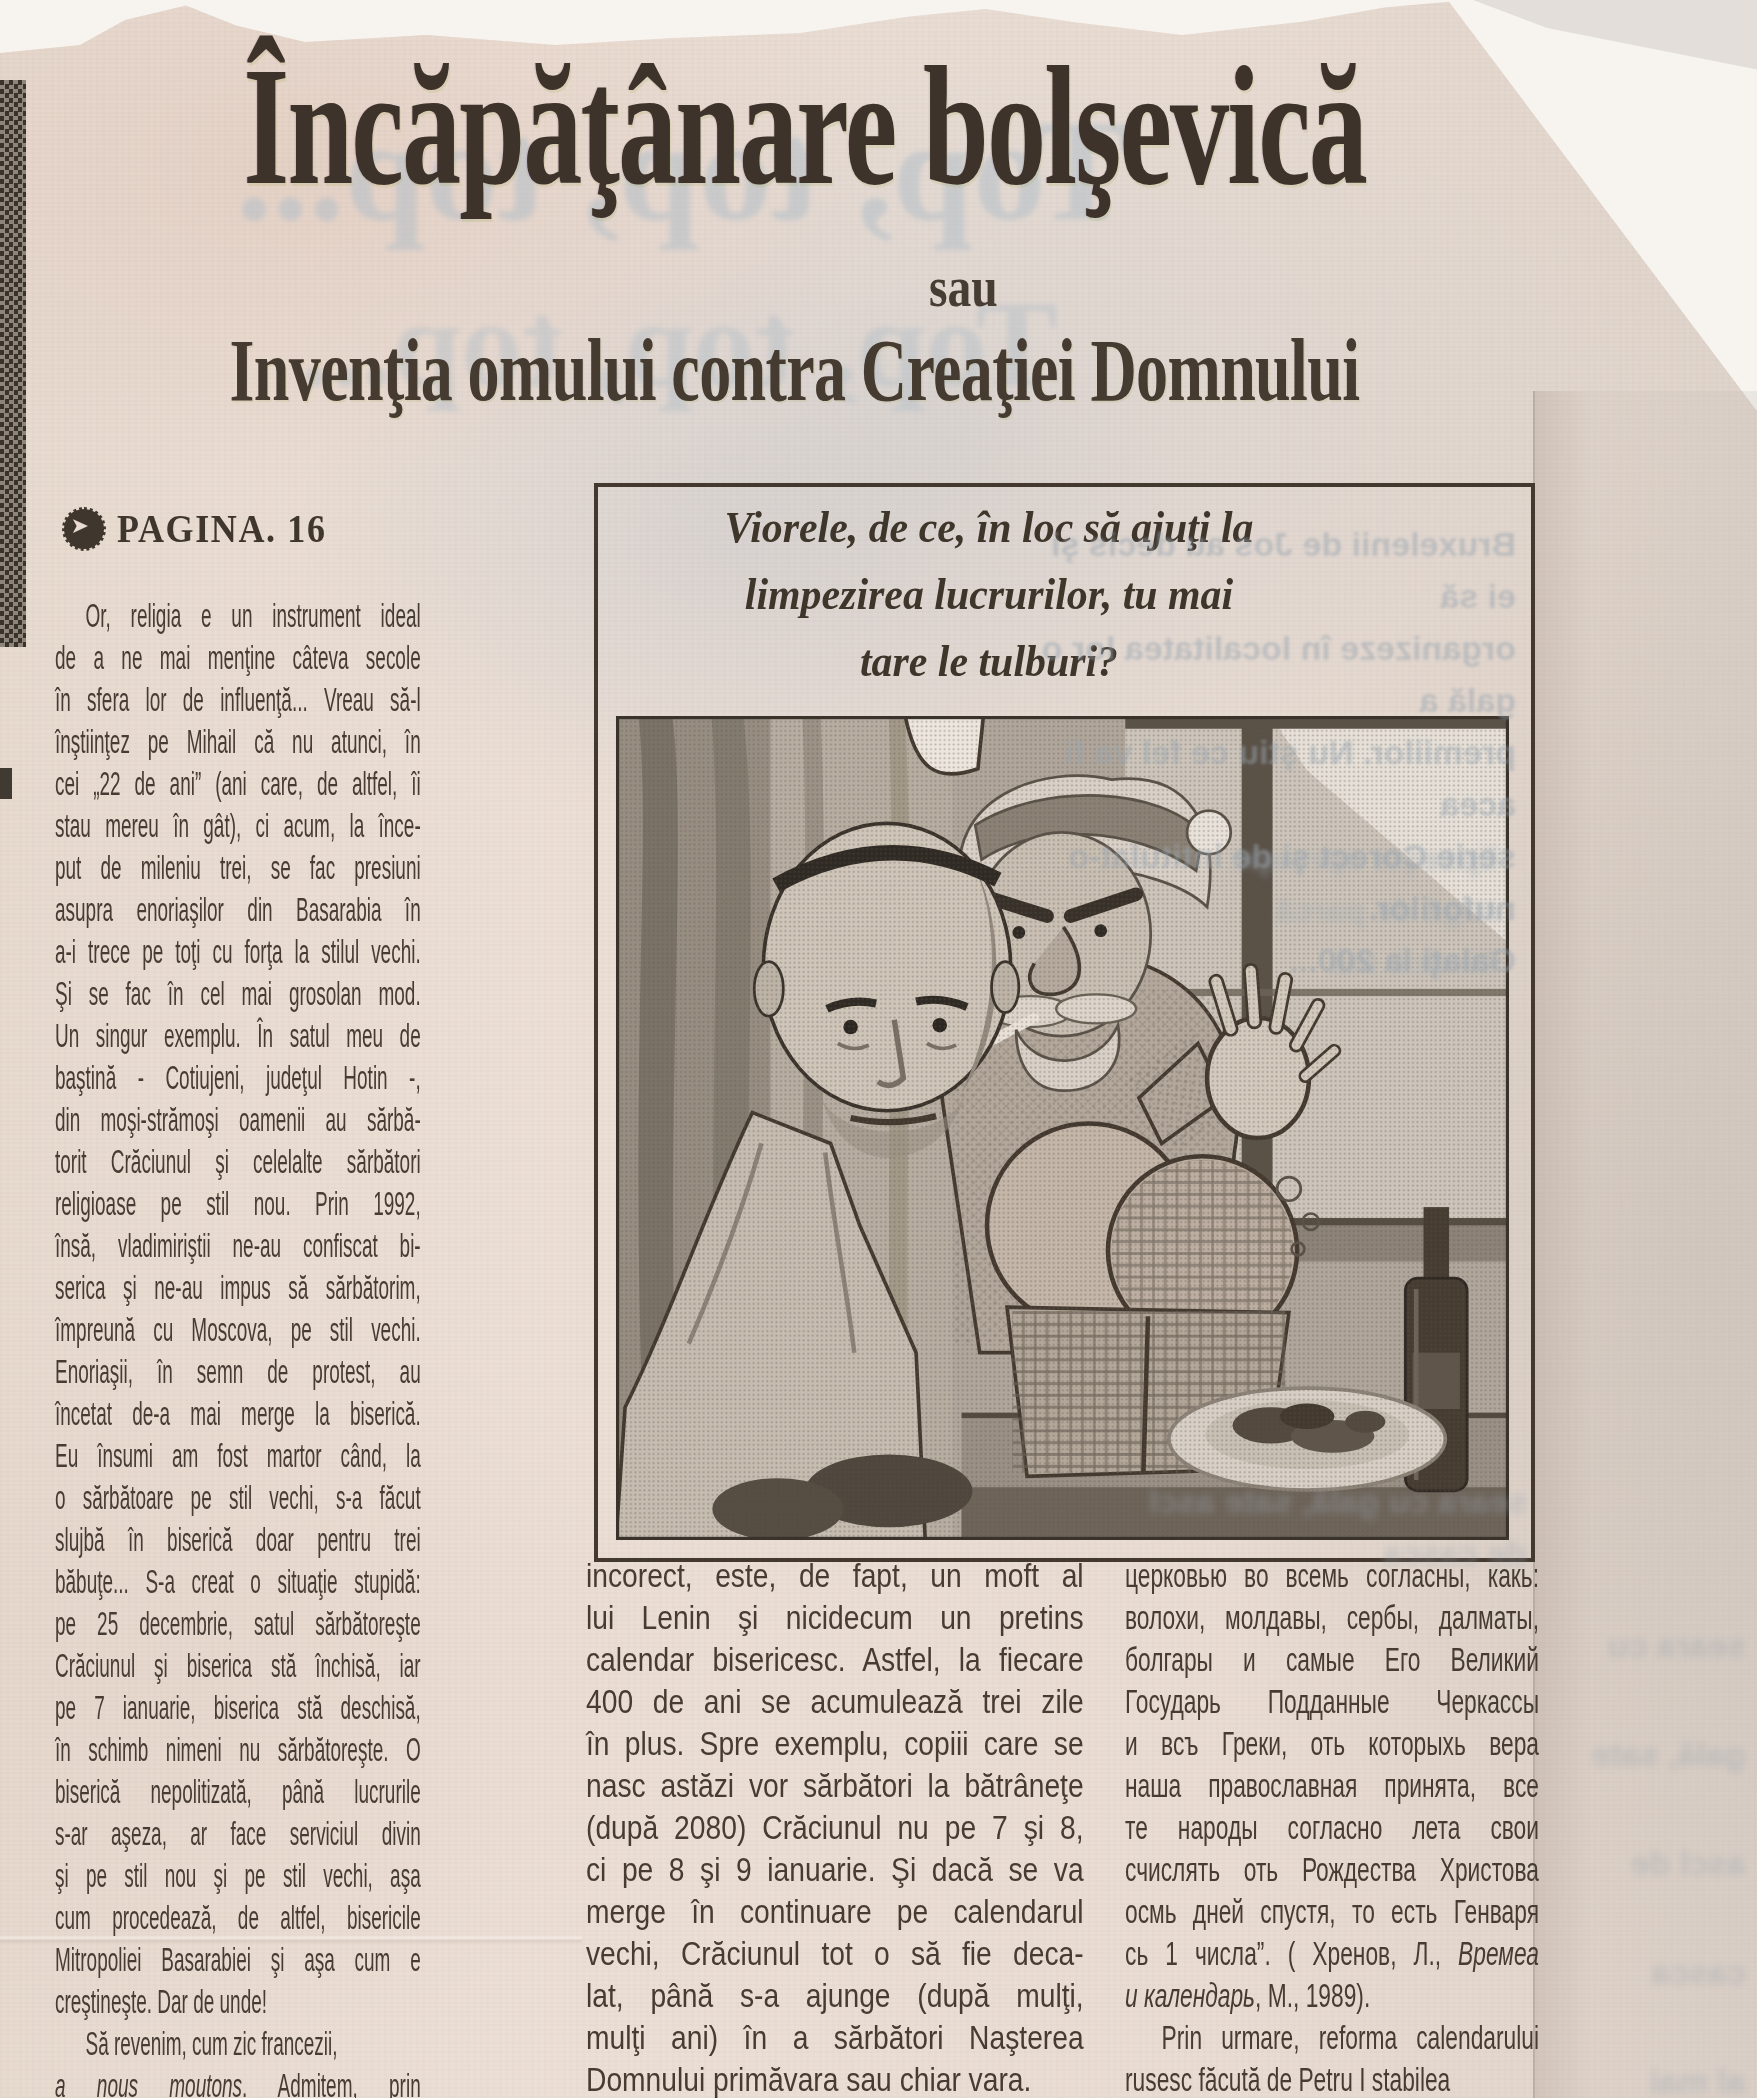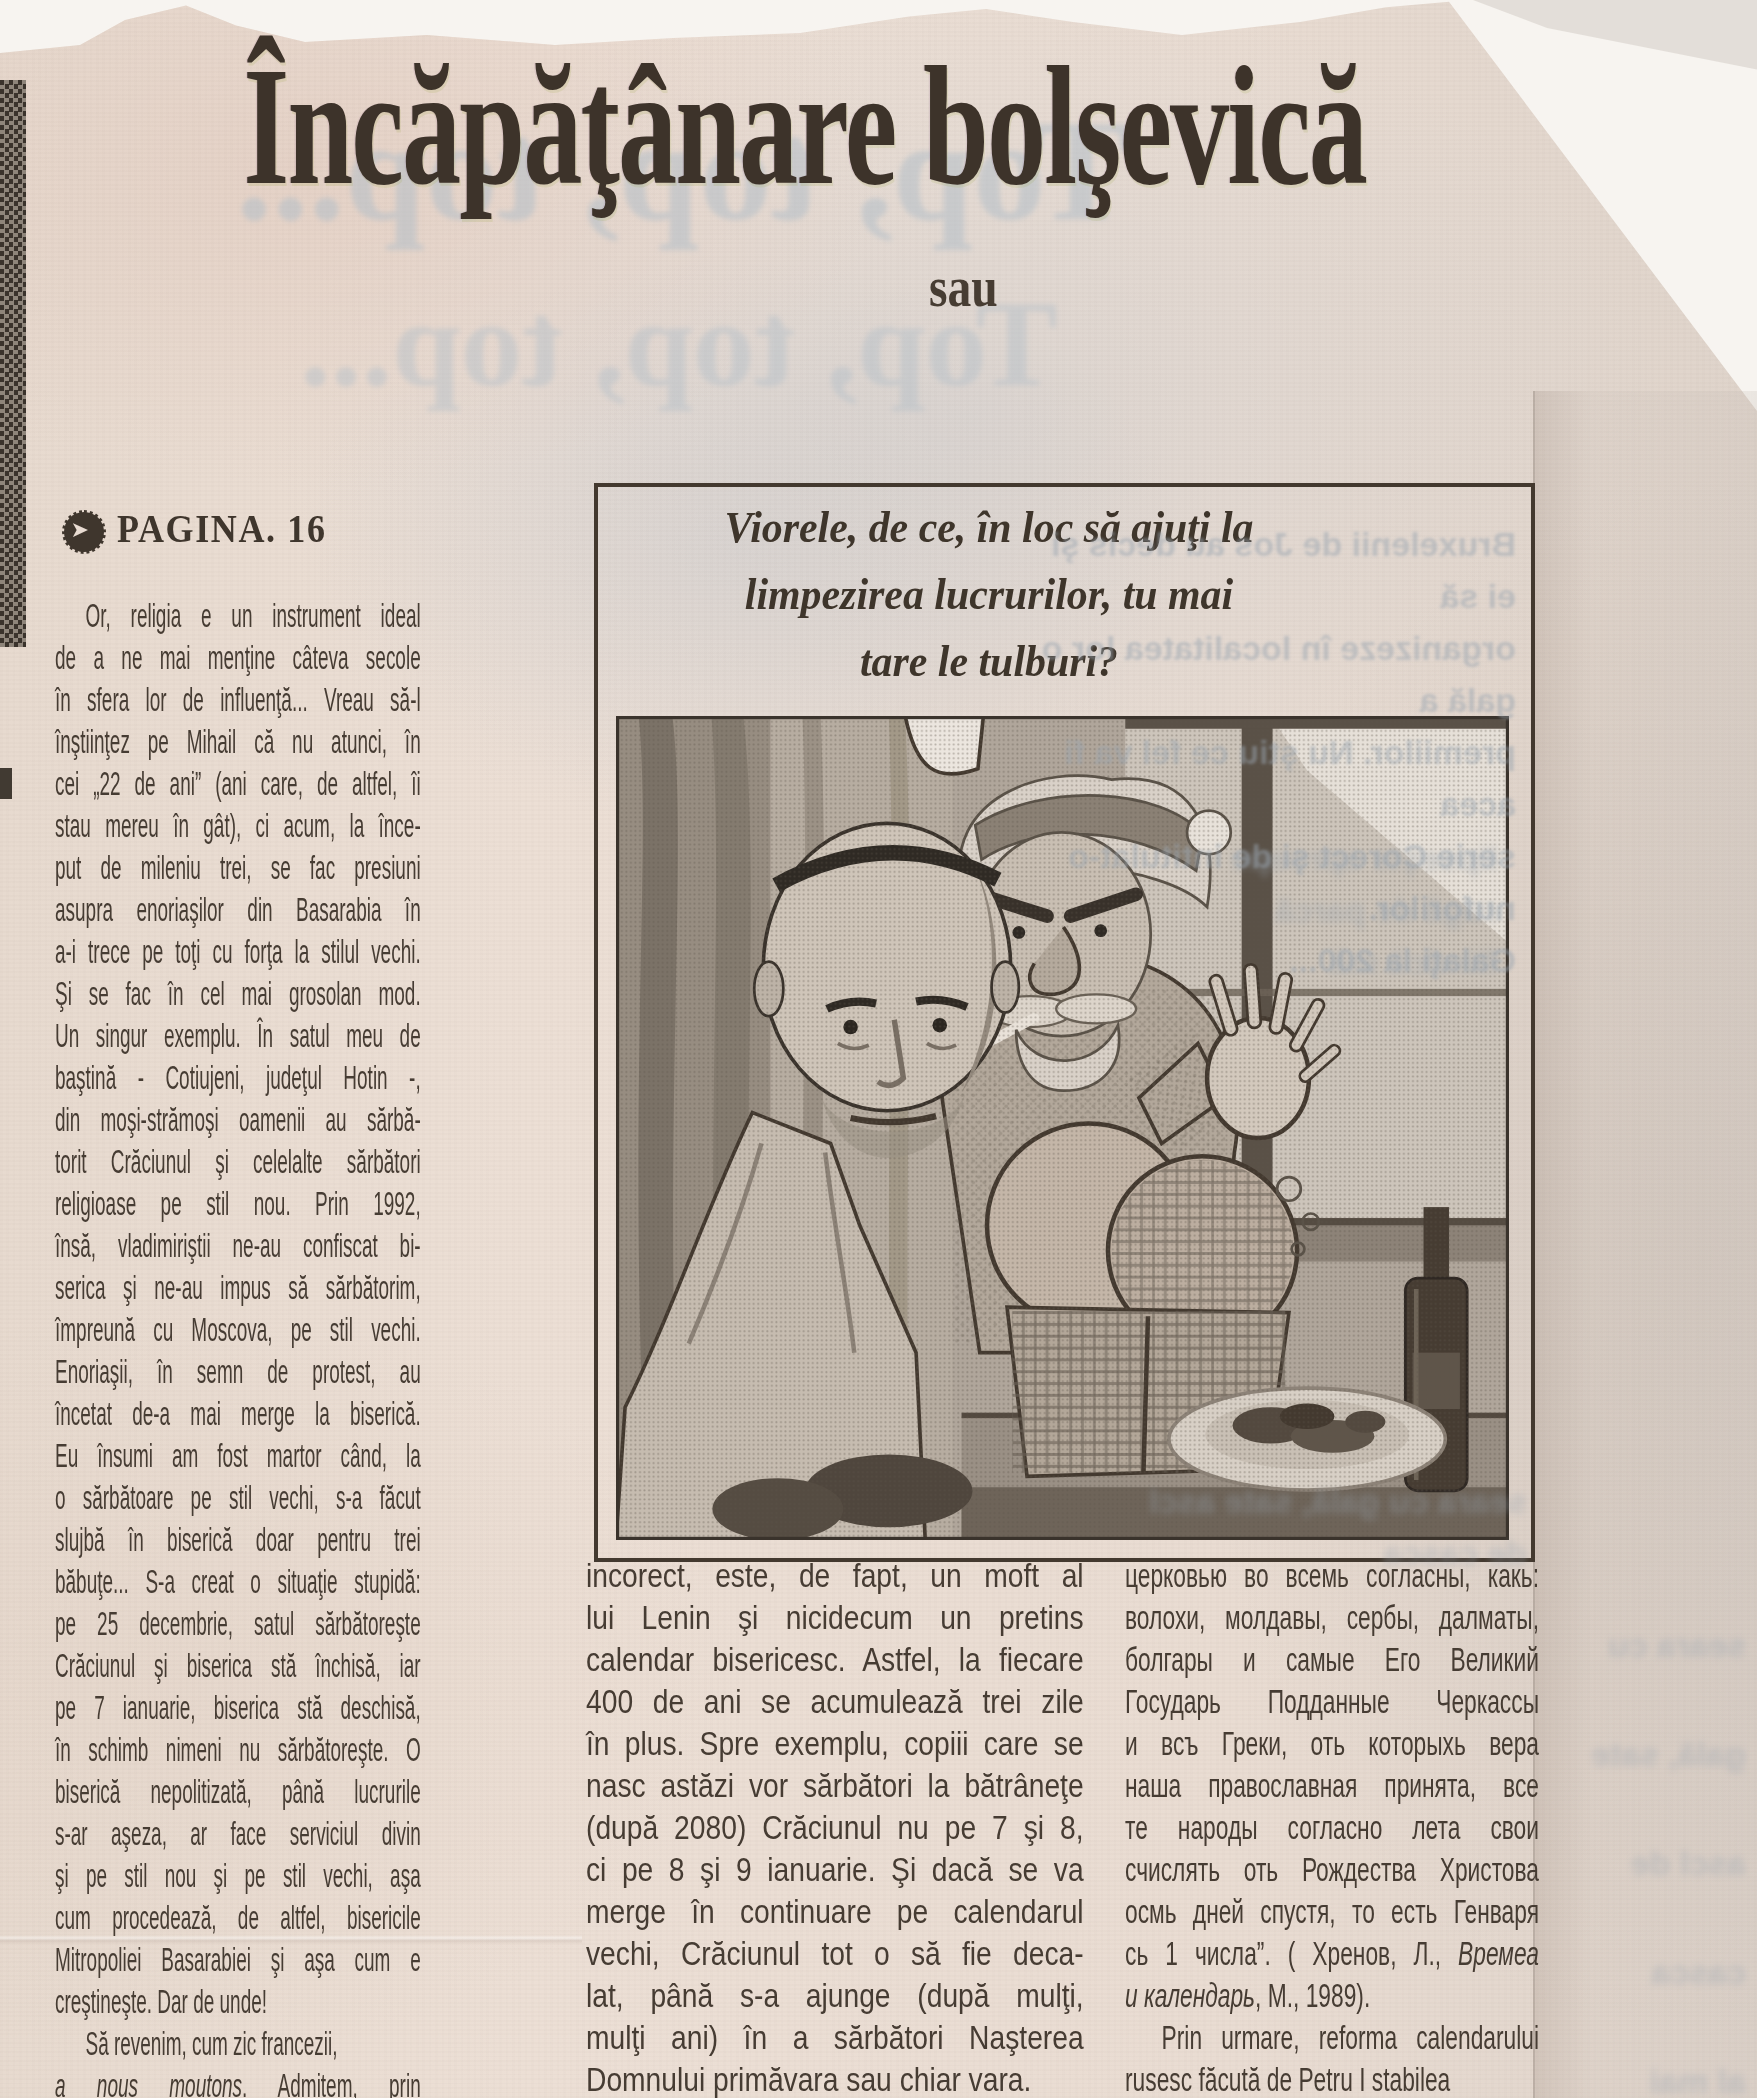--- a/index.html
+++ b/index.html
@@ -47,21 +47,21 @@
       line-height:182px;color:#3d332a;white-space:nowrap;transform:scaleX(.70);transform-origin:50% 50%;
       letter-spacing:-2.7px;text-shadow:1.8px 2.7px 0 rgba(150,160,50,.14),-1.8px 0 0 rgba(120,60,130,.10);}
   .sau{position:absolute;left:929px;top:253px;font-family:"Liberation Serif",serif;font-weight:bold;
       font-size:58px;color:#473d33;transform:scaleX(.82);transform-origin:0 0;}
   .hl2-wrap{position:absolute;left:36px;top:320px;width:1382px;text-align:center;}
   .hl2{display:block;font-family:"Liberation Serif",serif;font-weight:bold;font-size:89px;line-height:100px;
       color:#453b31;white-space:nowrap;transform:scaleX(.72);transform-origin:50% 50%;letter-spacing:-0.9px;
       text-shadow:1.8px 1.8px 0 rgba(150,160,50,.12);}
 
   
-  .pagina{position:absolute;left:64px;top:505px;display:flex;align-items:flex-end;gap:12.7px;}
+  .pagina{position:absolute;left:64px;top:505px;display:flex;align-items:center;gap:12.7px;}
   .pagina-icon{width:40px;height:40px;border-radius:50%;background:#3f362d;outline:3.6px dotted #3f362d;
       outline-offset:-1.8px;position:relative;}
   .pagina-icon::after{content:"➤";position:absolute;left:6.4px;top:4.5px;font-size:22px;color:#e9dcd2;}
   .pagina-label{font-family:"Liberation Serif",serif;font-weight:900;font-size:40px;letter-spacing:1.8px;
       color:#3f362d;transform:scaleX(.9);transform-origin:0 50%;}
 
   
   .frame{position:absolute;left:594px;top:483px;width:933px;height:1071px;border:4.5px solid #43392f;}
   .caption{position:absolute;left:18px;top:7.3px;width:746px;text-align:center;
       font-family:"Liberation Serif",serif;font-style:italic;font-weight:bold;font-size:45px;
@@ -91,20 +91,23 @@
   <div class="film-strip"></div>
   <div class="film-strip2"></div>
 
   <div class="ghost ghost-big" style="left:236px;top:87px;font-size:145px;">Top, top, top...</div>
   <div class="ghost ghost-big" style="left:300px;top:273px;font-size:123px;opacity:.45;">Top, top, top...</div>
 
   <div class="hl-wrap">
     <span class="hl">Încăpăţânare bolşevică</span>
   </div>
   <div class="sau">sau</div>
+  <div class="hl2-wrap">
+    <span class="hl2">Invenţia omului contra Creaţiei Domnului</span>
+  </div>
 
   <div class="pagina">
     <div class="pagina-icon"></div>
     <div class="pagina-label">PAGINA. 16</div>
   </div>
 
   <div class="frame">
     <div class="caption">
 
     <div class="cap-line">Viorele, de ce, în loc să ajuţi la</div>

